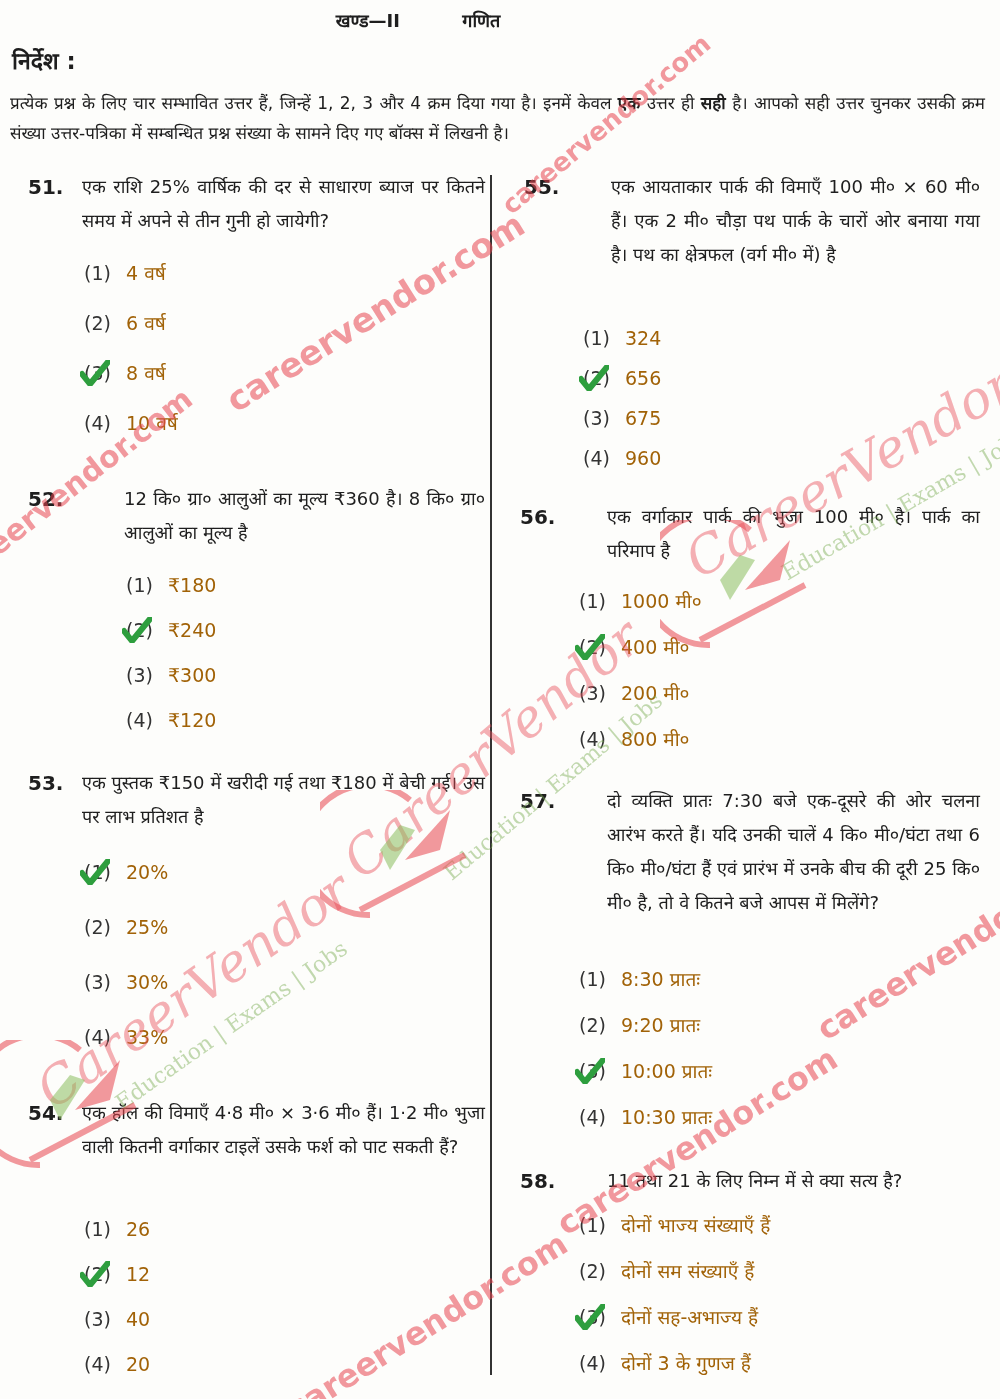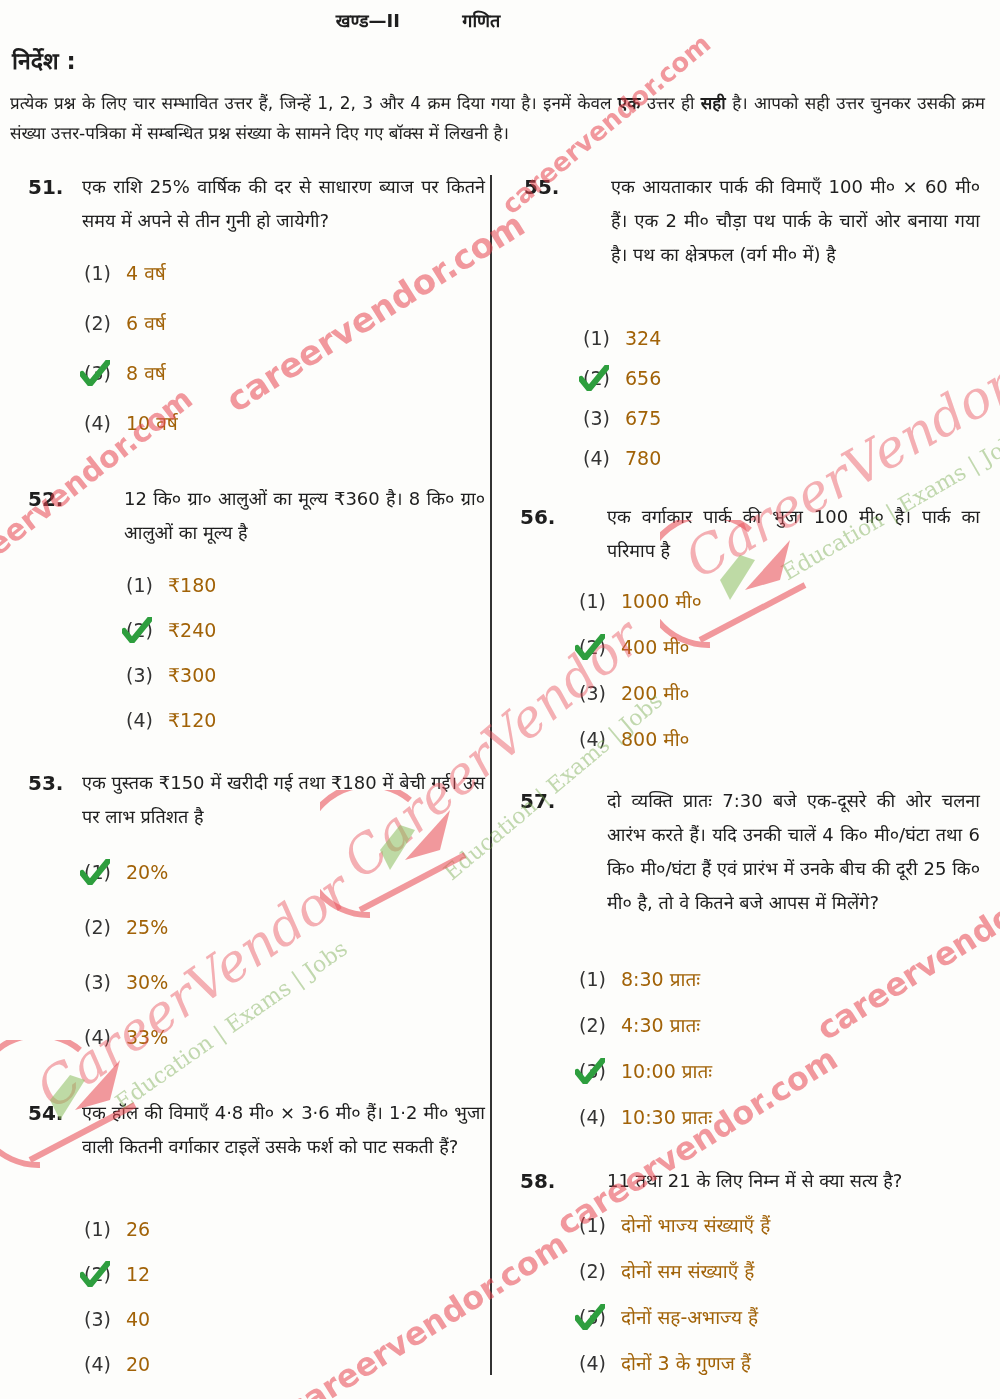--- a/index.html
+++ b/index.html
@@ -182,21 +182,21 @@
           <svg class="tick" viewBox="0 0 30 26">
             <path d="M2 14 L10 24 L28 2" fill="none" stroke="#2e9e3e" stroke-width="6" stroke-linecap="round" stroke-linejoin="round"></path>
           </svg>
         </div>
         <div class="opt" style="height: 40px;">
           <span class="opt-num">(3)</span>
           <span class="opt-val">675</span>
         </div>
         <div class="opt" style="height: 40px;">
           <span class="opt-num">(4)</span>
-          <span class="opt-val">780</span>
+          <span class="opt-val">960</span>
         </div>
       </div>
     </div>
     <div class="q" style="position: absolute; top: 330px; left: 0px; right: 0px;">
       <div class="q-num">56.</div>
       <div class="q-text">एक वर्गाकार पार्क की भुजा 100 मी० है। पार्क का परिमाप है</div>
       <div class="opts" style="position: absolute; top: 78px;">
         <div class="opt" style="height: 46px;">
           <span class="opt-num">(1)</span>
           <span class="opt-val">1000 मी०</span>
@@ -221,21 +221,21 @@
     <div class="q" style="position: absolute; top: 614px; left: 0px; right: 0px;">
       <div class="q-num">57.</div>
       <div class="q-text">दो व्यक्ति प्रातः 7:30 बजे एक-दूसरे की ओर चलना आरंभ करते हैं। यदि उनकी चालें 4 कि० मी०/घंटा तथा 6 कि० मी०/घंटा हैं एवं प्रारंभ में उनके बीच की दूरी 25 कि० मी० है, तो वे कितने बजे आपस में मिलेंगे?</div>
       <div class="opts" style="position: absolute; top: 172px;">
         <div class="opt" style="height: 46px;">
           <span class="opt-num">(1)</span>
           <span class="opt-val">8:30 प्रातः</span>
         </div>
         <div class="opt" style="height: 46px;">
           <span class="opt-num">(2)</span>
-          <span class="opt-val">4:30 प्रातः</span>
+          <span class="opt-val">9:20 प्रातः</span>
         </div>
         <div class="opt" style="height: 46px;">
           <span class="opt-num">(3)</span>
           <span class="opt-val">10:00 प्रातः</span>
           <svg class="tick" viewBox="0 0 30 26">
             <path d="M2 14 L10 24 L28 2" fill="none" stroke="#2e9e3e" stroke-width="6" stroke-linecap="round" stroke-linejoin="round"></path>
           </svg>
         </div>
         <div class="opt" style="height: 46px;">
           <span class="opt-num">(4)</span>

